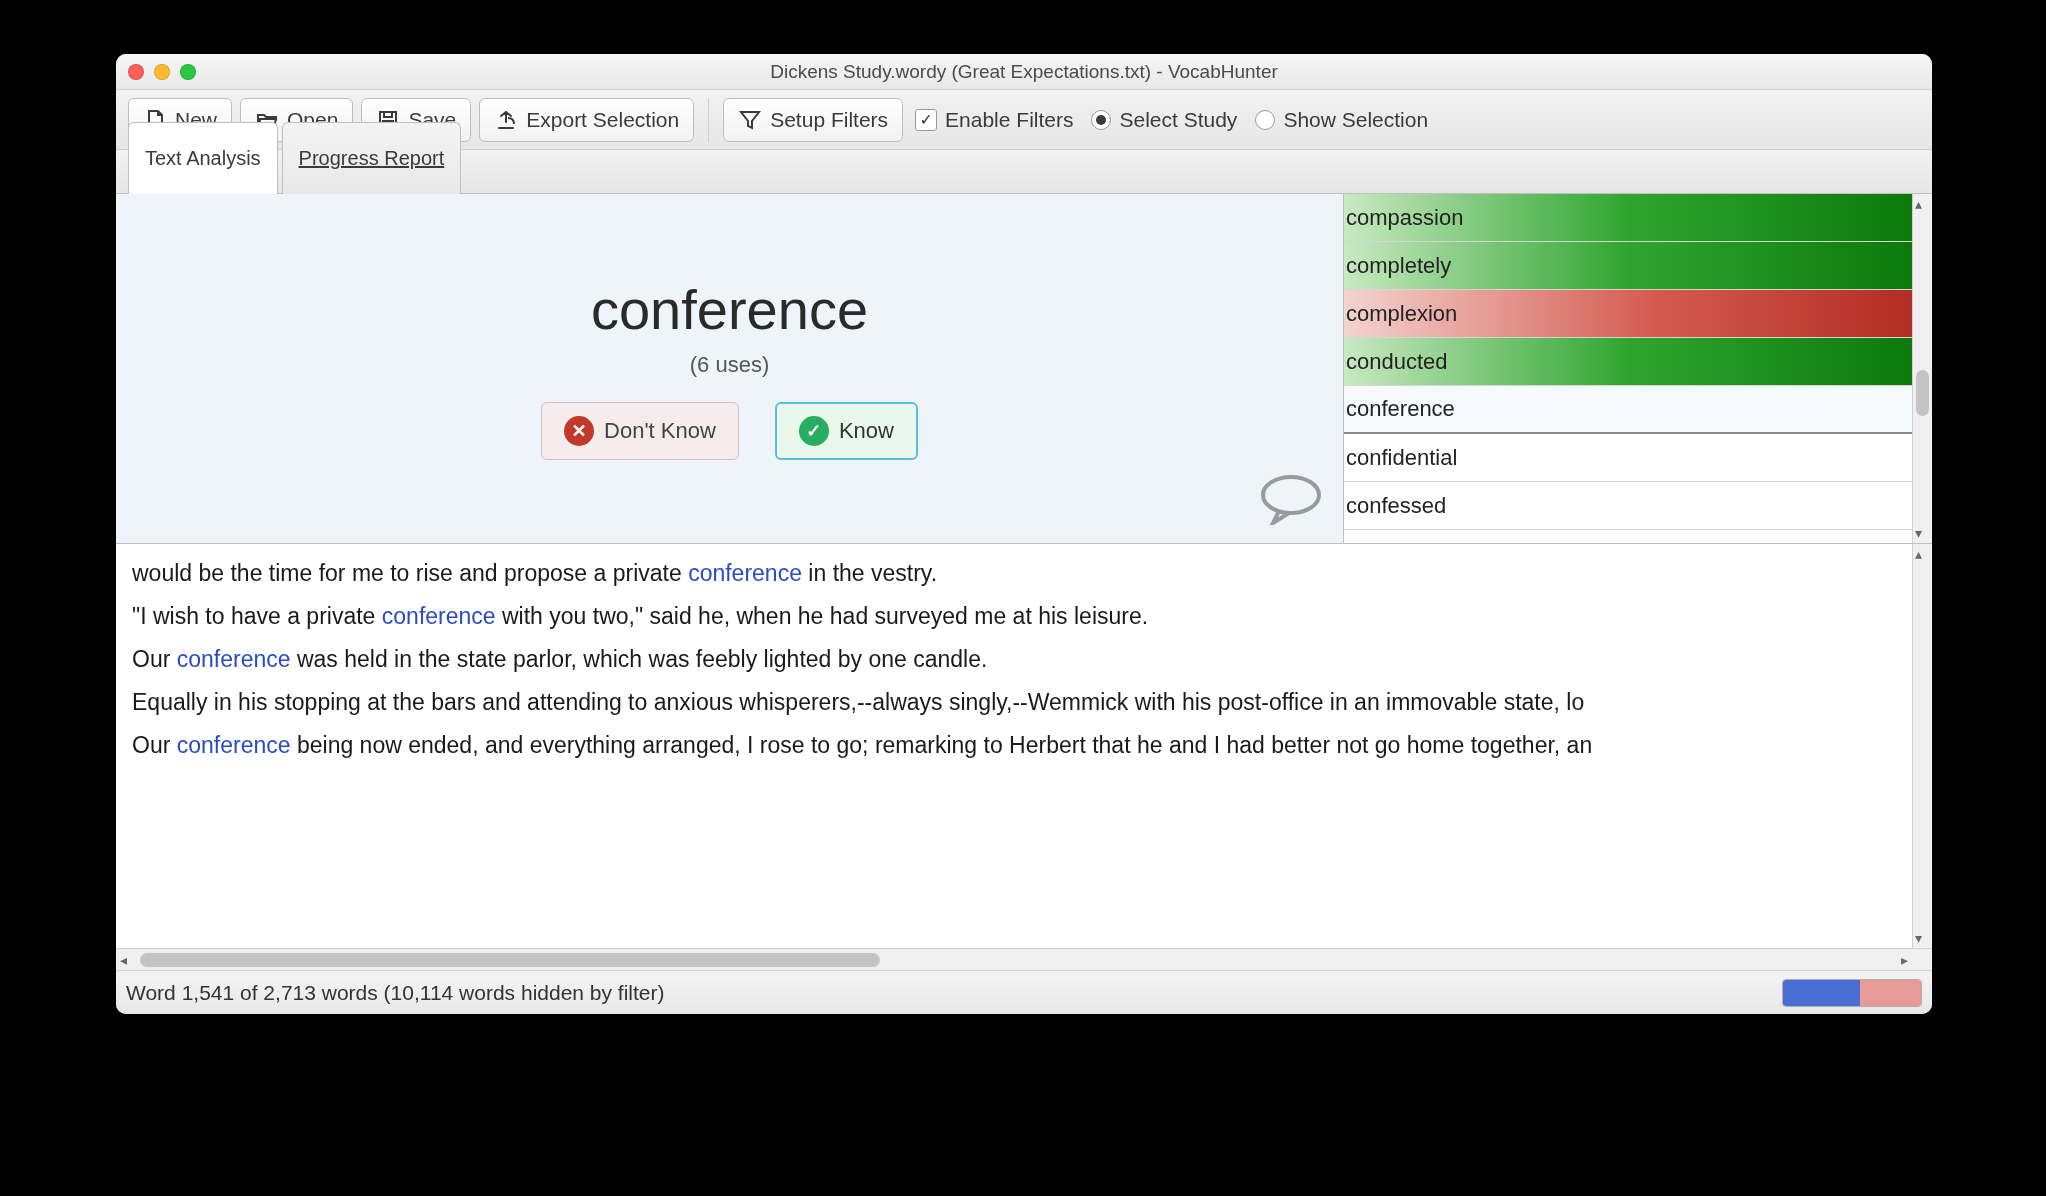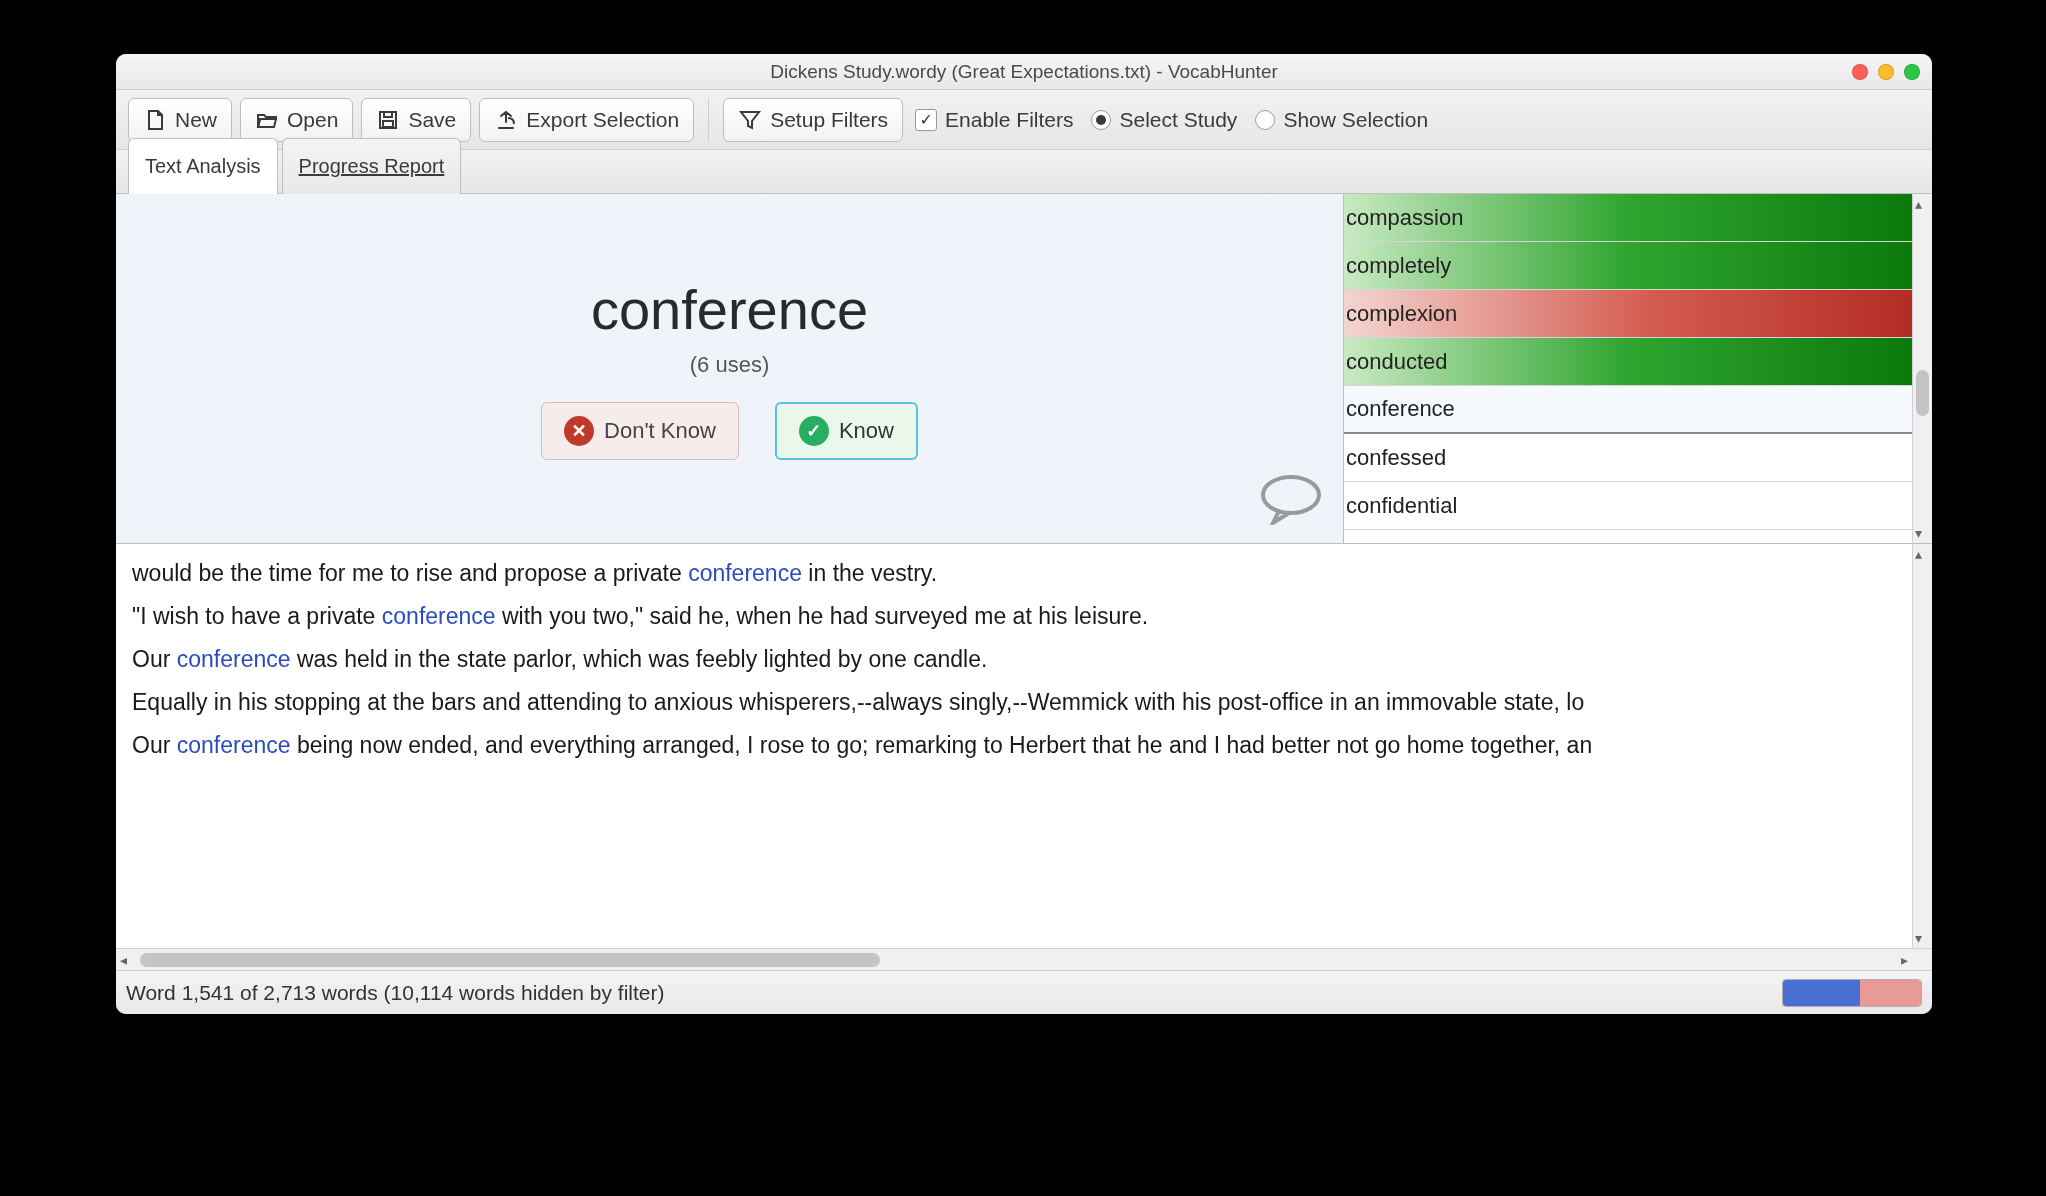--- a/index.html
+++ b/index.html
@@ -22,21 +22,20 @@
     overflow: hidden;
   }
   .titlebar {
     height: 36px;
     background: linear-gradient(#f6f6f6,#e8e8e8);
     border-bottom: 1px solid #cfcfcf;
     display: flex;
     align-items: center;
     padding: 0 12px;
     position: relative;
-    justify-content: flex-end;
   }
   .traffic { display: flex; gap: 10px; }
   .dot { width: 16px; height: 16px; border-radius: 50%; border: 0.5px solid rgba(0,0,0,0.15); }
   .dot.red { background:#ff5f57; }
   .dot.yellow { background:#febc2e; }
   .dot.green { background:#28c840; }
   .title-text { position:absolute; left:0; right:0; text-align:center; font-size:19px; color:#4a4a4a; font-weight:400; pointer-events:none; }
 
   .toolbar {
     height: 60px;
@@ -65,21 +64,21 @@
   .radio-dot { width:10px; height:10px; border-radius:50%; background:#3a3a3a; }
 
   .tabs {
     height: 44px;
     background: linear-gradient(#f2f2f2,#e6e6e6);
     display:flex; align-items:flex-end;
     padding: 0 12px;
     border-bottom: 1px solid #bfbfbf;
   }
   .tab {
-    padding: 16px 16px;
+    padding: 24px 16px;
     font-size:20px; color:#3a3a3a;
     background:#fff;
     border:1px solid #bfbfbf;
     border-bottom:none;
     border-radius:6px 6px 0 0;
     margin-right:4px;
     position:relative; top:1px;
   }
   .tab.inactive { background: linear-gradient(#f4f4f4,#e8e8e8); text-decoration: underline; }
 
@@ -254,22 +253,22 @@
         </div>
       </div>
 
       <div class="word-list-pane">
         <div class="word-list" id="word-list">
             <div class="wrow green">compassion</div>
             <div class="wrow green">completely</div>
             <div class="wrow red">complexion</div>
             <div class="wrow green">conducted</div>
             <div class="wrow sel">conference</div>
+            <div class="wrow ">confidential</div>
             <div class="wrow ">confessed</div>
-            <div class="wrow ">confidential</div>
           </div>
         <div class="wl-scroll">
           <div class="wl-arrow up">▴</div>
           <div class="wl-thumb"></div>
           <div class="wl-arrow down">▾</div>
         </div>
       </div>
 
     </div>
 

